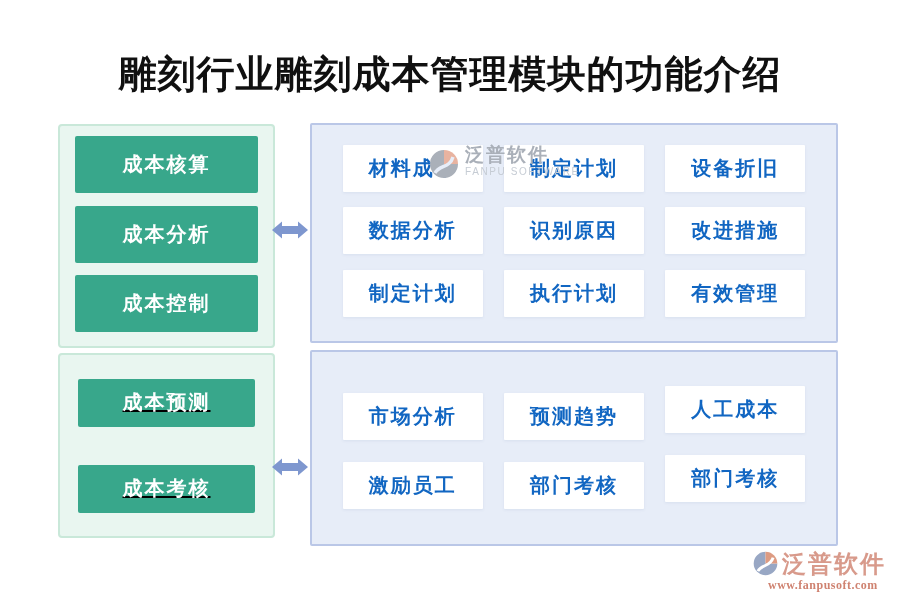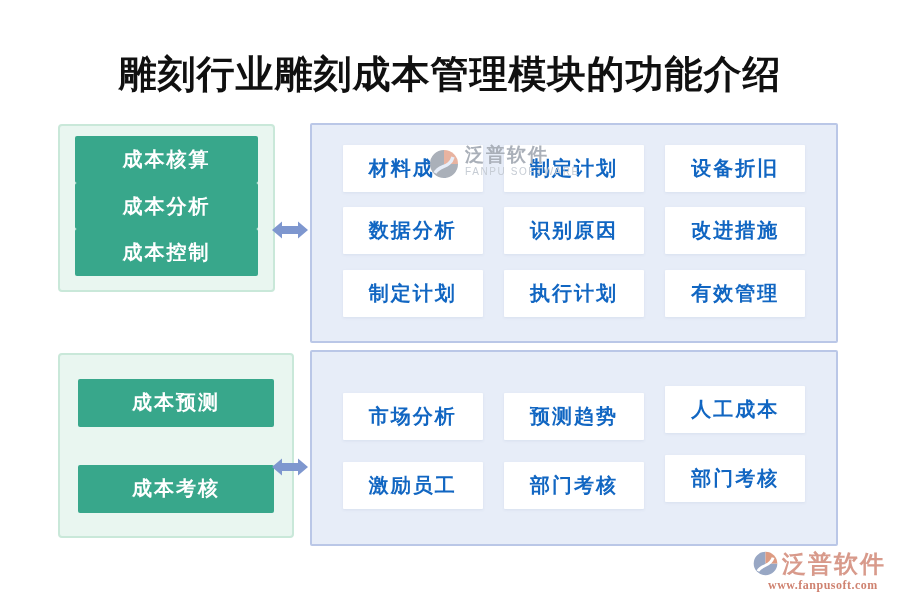--- a/index.html
+++ b/index.html
@@ -10,24 +10,24 @@
   
   .title{position:absolute;top:54px;left:0;right:0;margin:0;text-align:center;
          font-size:38px;font-weight:bold;color:var(--title-color,#101010);
          letter-spacing:1px;line-height:1.1;}
 
   
   .panel-green{position:absolute;background:var(--panel-green-bg,#e9f6f0);
                border:2px solid var(--panel-green-border,#c9e8d9);
                border-radius:4px;box-sizing:border-box;
                display:flex;flex-direction:column;}
-  #left-panel-1{left:58px;top:124px;width:217px;height:168px;
+  #left-panel-1{left:58px;top:124px;width:217px;height:224px;
                 padding:10px 15px 14px;justify-content:space-between;}
-  #left-panel-2{left:58px;top:353px;width:236px;height:185px;
-                padding:0 18px;justify-content:center;gap:38px;}
+  #left-panel-2{left:58px;top:353px;width:217px;height:185px;
+                padding:0 18px;justify-content:center;gap:38px;text-decoration:underline;}
   .btn-green{background:var(--green,#38a78b);color:#ffffff;font-weight:bold;
              font-size:20px;letter-spacing:2px;border-radius:2px;
              display:flex;align-items:center;justify-content:center;}
   #left-panel-1 .btn-green{height:57px;}
   #left-panel-2 .btn-green{height:48px;}
 
   
   .panel-blue{position:absolute;background:var(--panel-blue-bg,#e7edf8);
               border:2px solid var(--panel-blue-border,#bac7e7);
               border-radius:2px;box-sizing:border-box;

